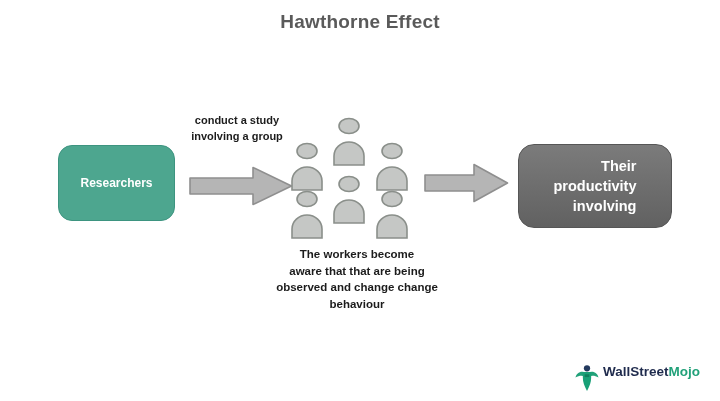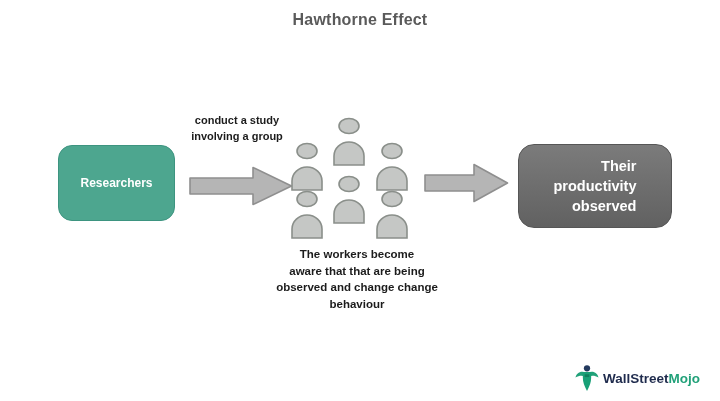--- a/index.html
+++ b/index.html
@@ -11,21 +11,21 @@
     font-family: "Liberation Sans", sans-serif;
     overflow: hidden;
   }
   .title {
     position: absolute;
     top: 11px;
     left: 0;
     width: 720px;
     margin: 0;
     text-align: center;
-    font-size: 16px;
+    font-size: 19px;
     font-weight: bold;
     color: #5a5a5a;
     letter-spacing: 0.2px;
   }
   .box {
     position: absolute;
     display: flex;
     align-items: center;
     justify-content: center;
     text-align: right;
@@ -77,21 +77,20 @@
   .worker-1 { left: 331px; top: 116px; }
   .worker-2 { left: 289px; top: 141px; }
   .worker-3 { left: 374px; top: 141px; }
   .worker-4 { left: 331px; top: 174px; }
   .worker-5 { left: 289px; top: 189px; }
   .worker-6 { left: 374px; top: 189px; }
   .logo {
     position: absolute;
     right: 20px; bottom: 9px;
     display: flex;
-    align-items: center;
     gap: 4px;
     font-size: 13.5px;
     font-weight: bold;
   }
   .logo-navy { color: #1f2b4d; }
   .logo-green { color: #21a179; }
 </style>
 </head>
 <body>
 
@@ -145,21 +144,21 @@
   </div>
 
   <svg class="arrow arrow-2" viewBox="0 0 85 44" preserveAspectRatio="none">
     <path d="M1,14 H50 V3.5 L83.5,22 L50,40.5 V30 H1 Z" fill="#b5b5b5" stroke="#8f8f8f" stroke-width="1.6" stroke-linejoin="round"></path>
   </svg>
 
   <div class="box box-gray">
     <span>
       <span class="line">Their</span>
       <span class="line">productivity</span>
-      <span class="line">observed</span>
+      <span class="line">involving</span>
     </span>
   </div>
 
   <div class="logo">
     <svg width="24" height="28" viewBox="0 0 26 30">
       <circle cx="13" cy="4.5" r="3.4" fill="#233a5e"></circle>
       <path d="M12,9 C6,6.5 1.5,9.5 0.5,14.5 C4.5,12 8,12 11,13.5 Z" fill="#21a179"></path>
       <path d="M14,9 C20,6.5 24.5,9.5 25.5,14.5 C21.5,12 18,12 15,13.5 Z" fill="#21a179"></path>
       <path d="M8.5,8.5 H17.5 V15 Q17.5,21 13,29 Q8.5,21 8.5,15 Z" fill="#18a077"></path>
       <path d="M10.5,11 H15.5 V14 H10.5 Z" fill="#0e7f5e"></path>

